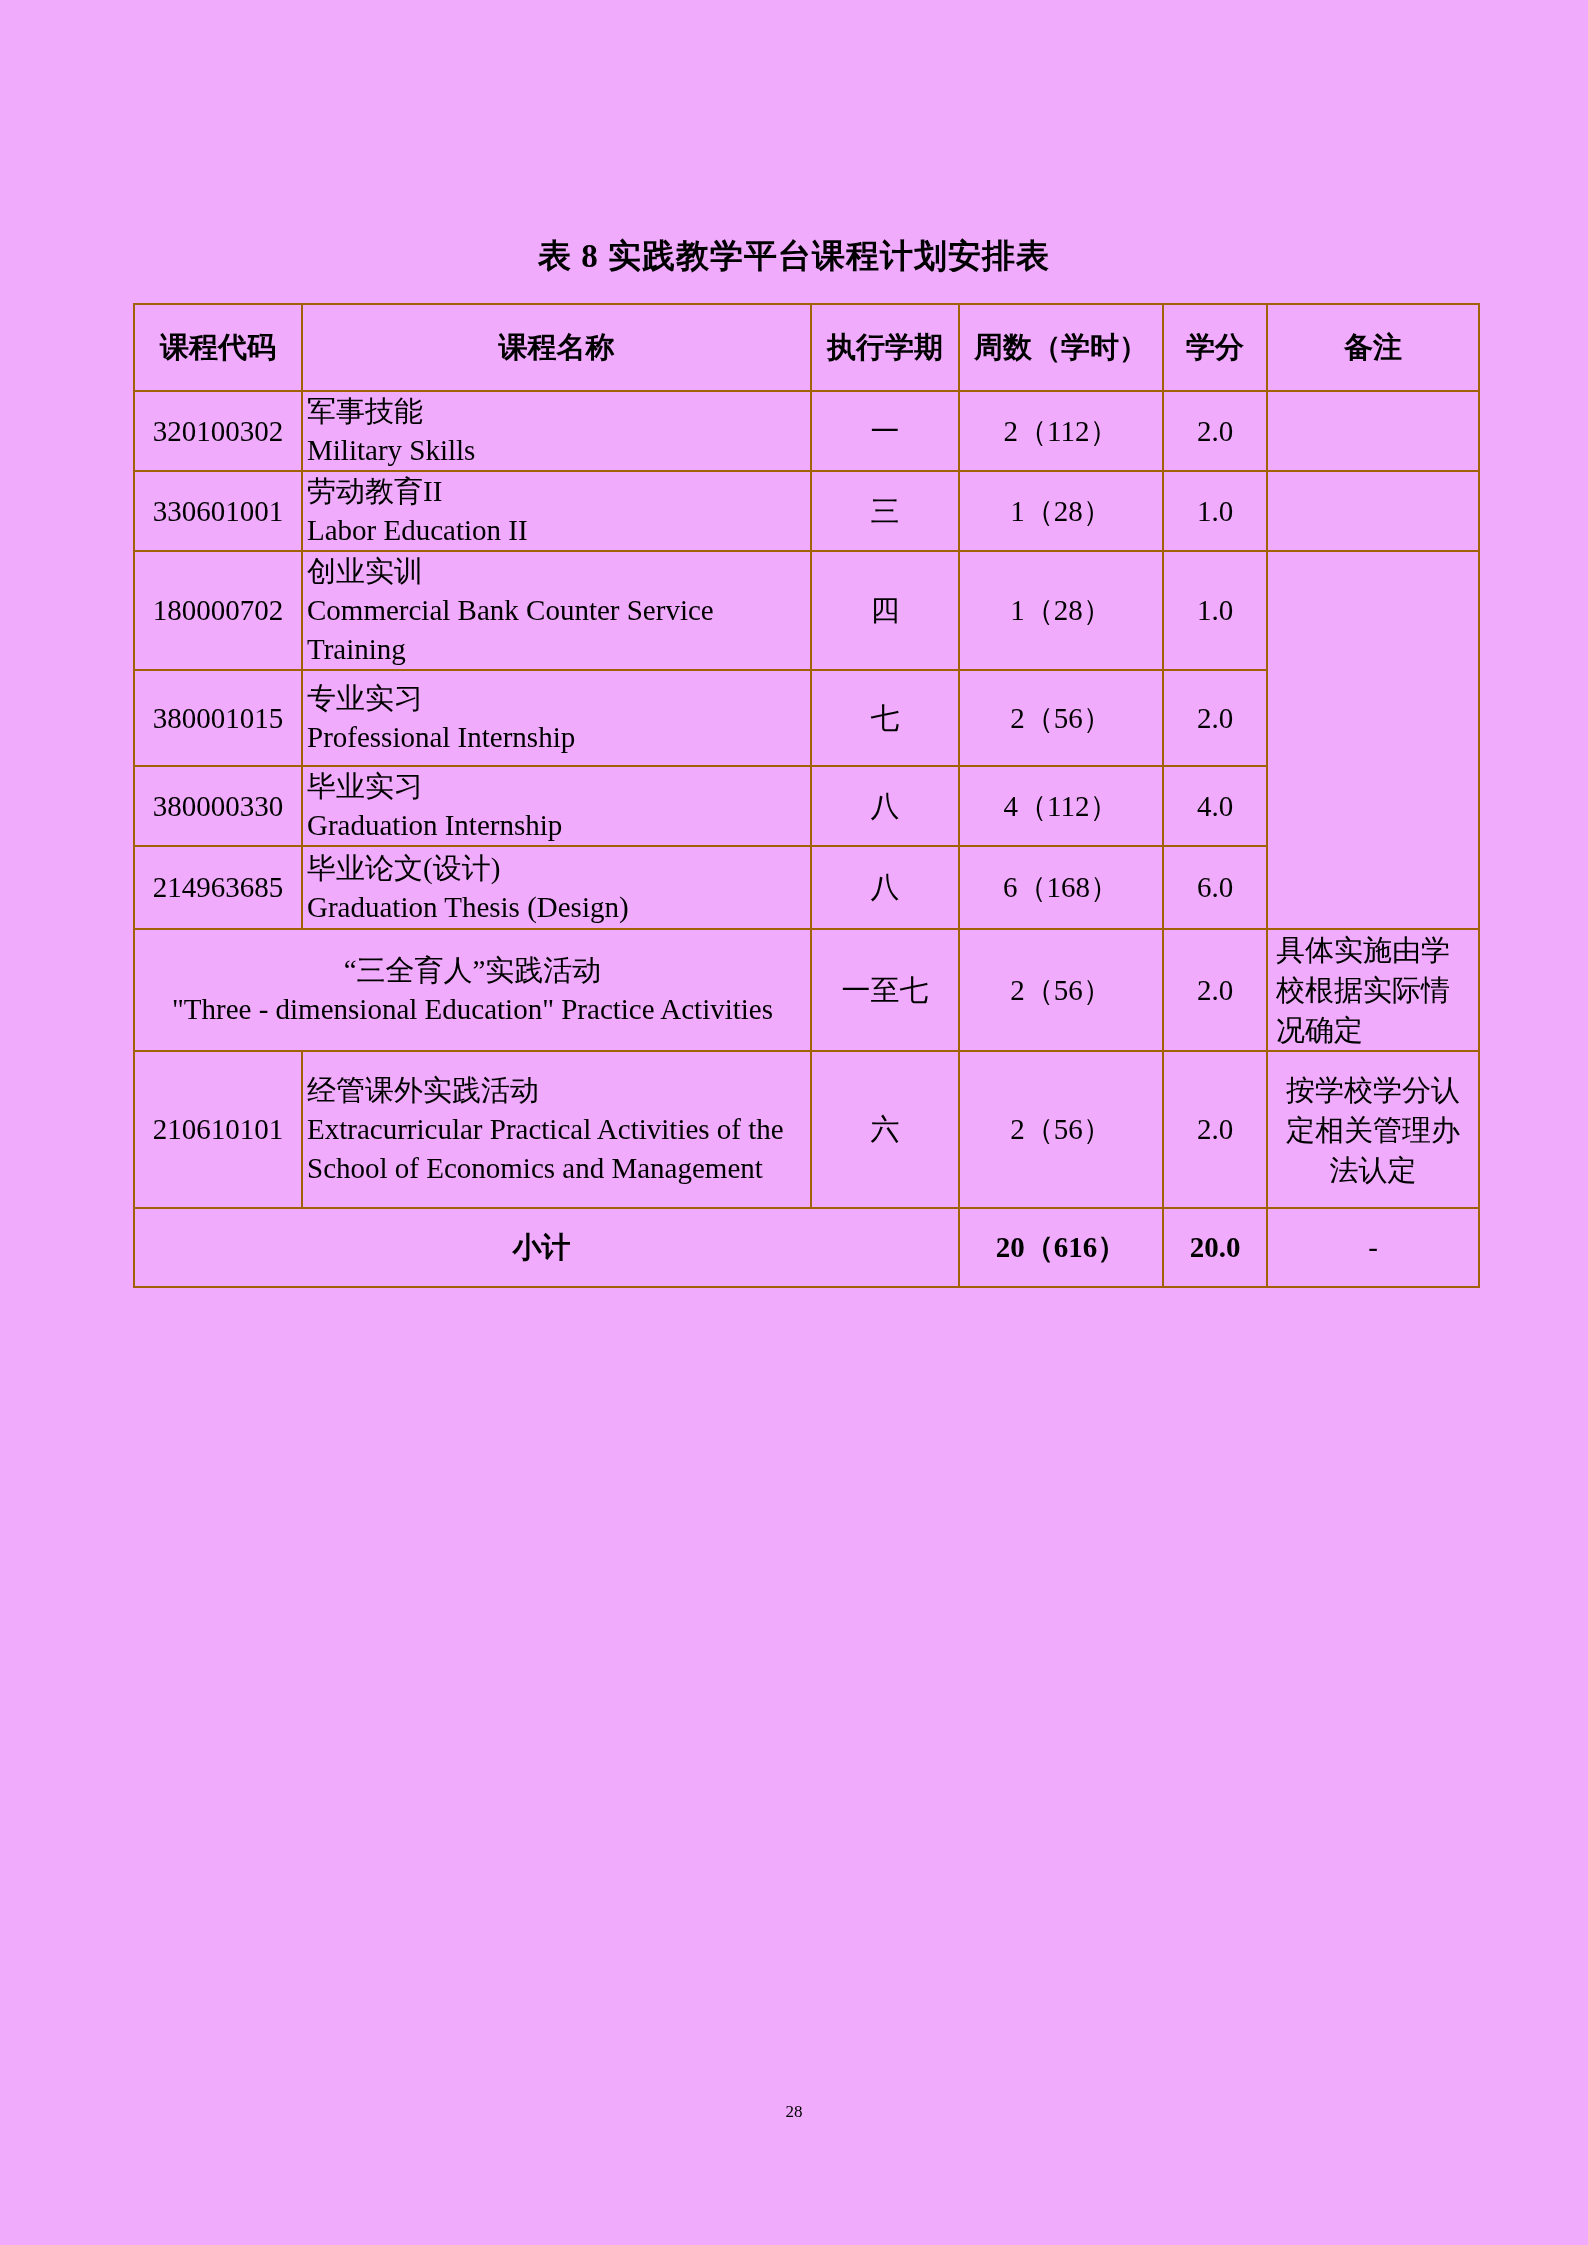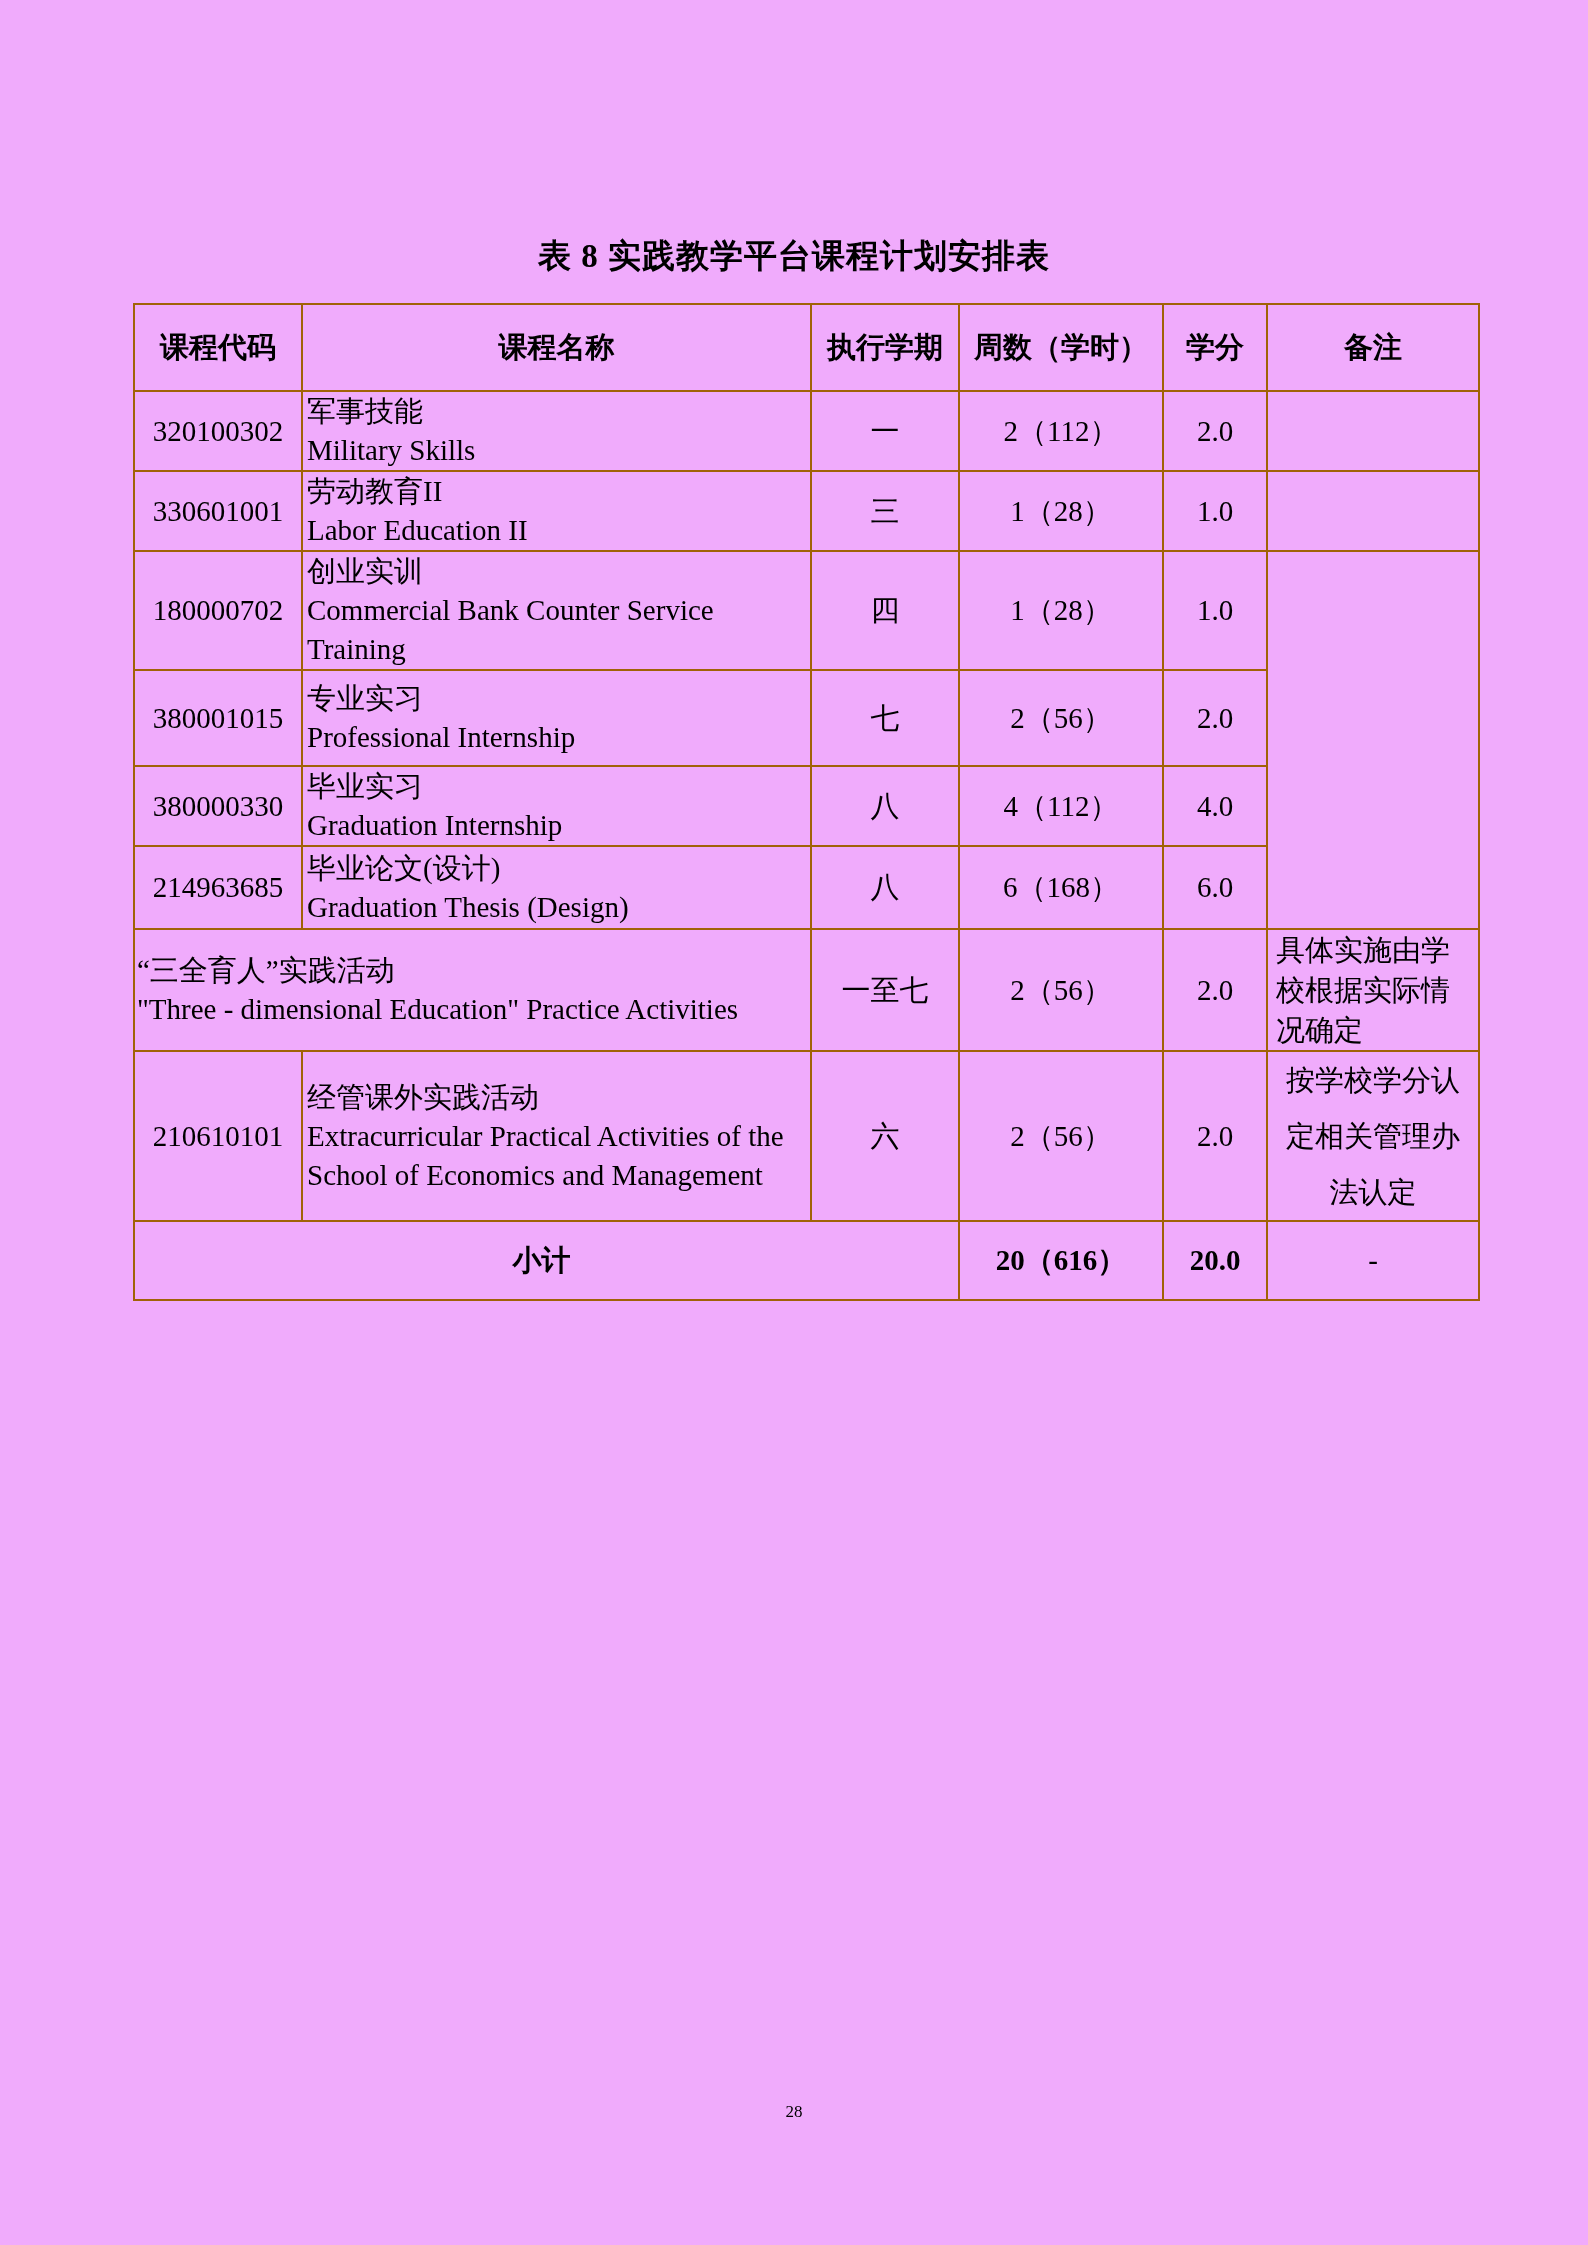--- a/index.html
+++ b/index.html
@@ -47,23 +47,23 @@
   tr.r-std   { height: 80px; }
   tr.r-tall3 { height: 115px; }
   tr.r-m1    { height: 96px; }
   tr.r-m2    { height: 77px; }
   tr.r-m3    { height: 83px; }
   tr.r-act   { height: 118px; }
   tr.r-big   { height: 157px; }
   tr.r-sub   { height: 79px; }
   td.center { text-align: center; }
   td.name   { text-align: left; padding-left: 4px; padding-right: 2px; }
-  td.name-merged { text-align: left; padding-left: 2px; padding-right: 2px; }
+  td.name-merged { text-align: center; padding-left: 2px; padding-right: 2px; }
   td.remark { text-align: left; padding-left: 8px; padding-right: 8px; line-height: 40px; }
-  td.remark-center { text-align: center; padding-left: 8px; padding-right: 8px; line-height: 56px; margin-left: 48px; }
+  td.remark-center { text-align: center; padding-left: 8px; padding-right: 8px; line-height: 40px; margin-left: 48px; }
   td.subtotal-label { text-align: center; padding-right: 10px; font-weight: bold; }
   td.bold { font-weight: bold; }
   .zh, .en { display: block; }
   .page-number {
     position: absolute;
     top: 2102px;
     left: 0;
     width: 100%;
     text-align: center;
     font-size: 17px;

